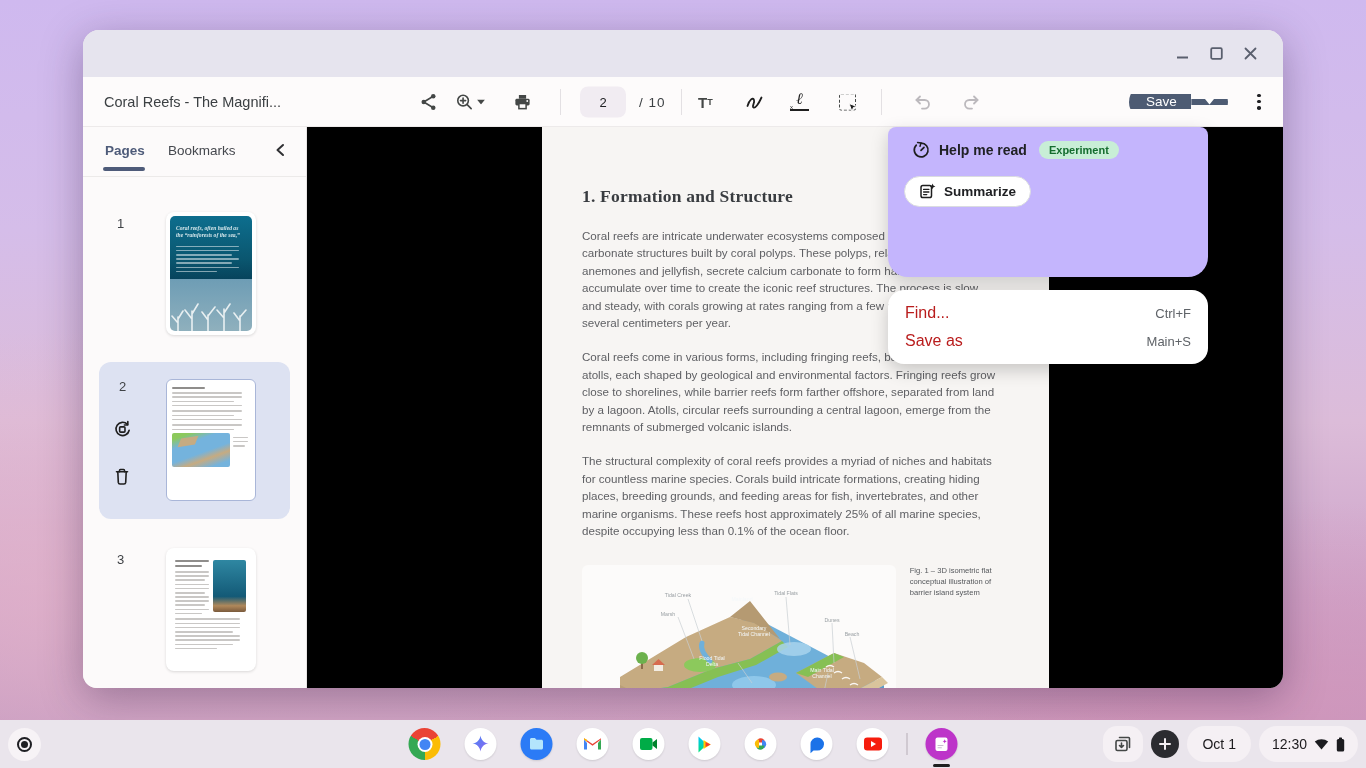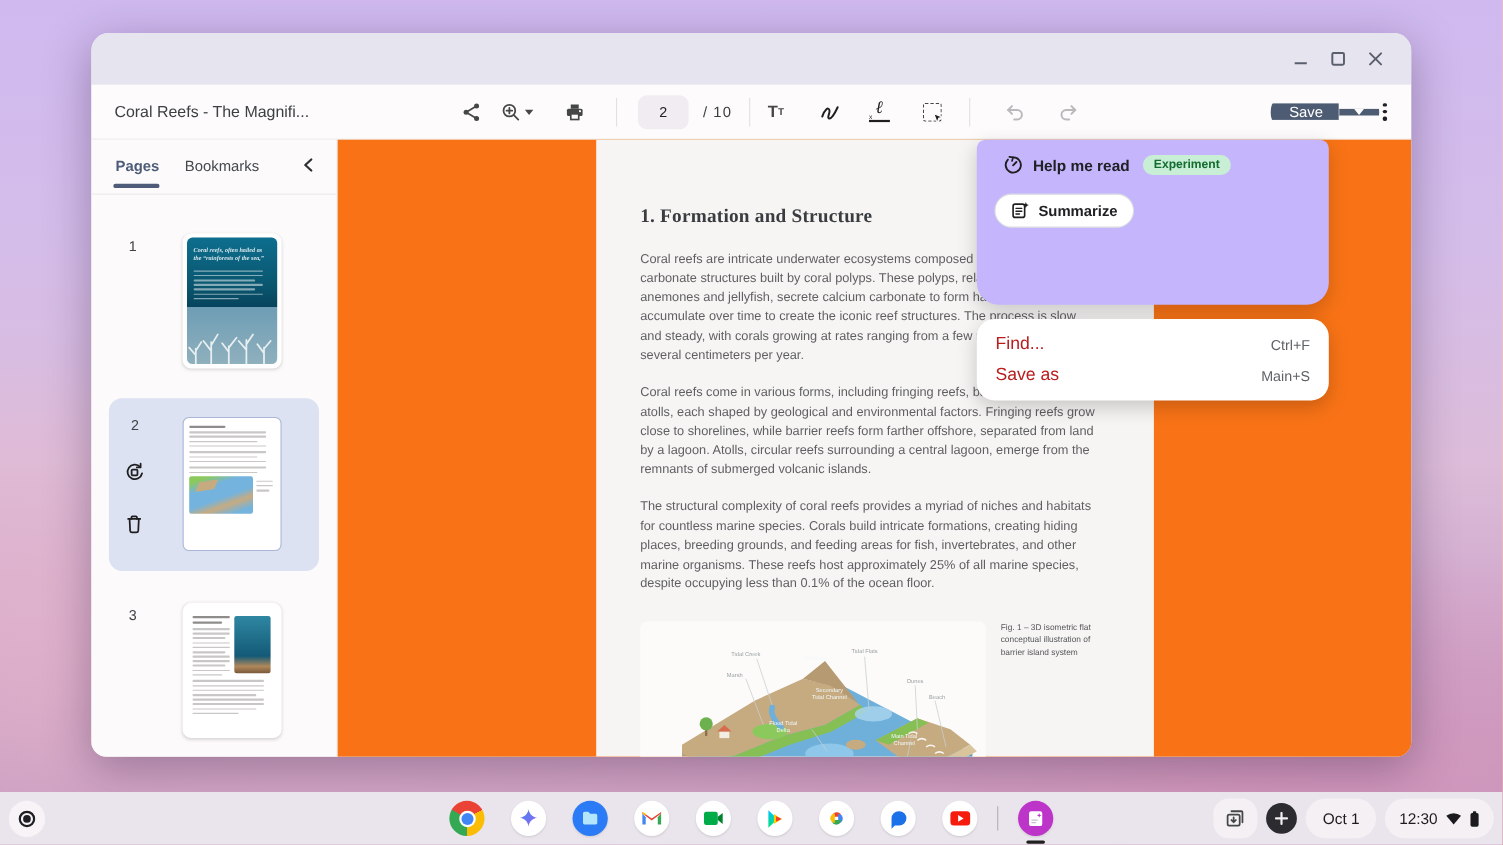--- a/index.html
+++ b/index.html
@@ -25,21 +25,21 @@
   .toolbar { position:relative; height:50px; background:#fdfbfb; border-bottom:1px solid #edeaea; }
   .tb { position:absolute; top:50%; transform:translateY(-50%); display:flex;
     align-items:center; color:#444746; }
   .doc-title { left:21px; font-size:14.5px; color:#3c4043; }
   .tb-sep { width:1px; height:26px; background:#e3e0e3; }
   .page-box { left:497px; width:46px; height:31px; background:#f1ecf2; border-radius:8px;
     justify-content:center; font-size:13px; color:#202124; }
   .page-total { left:556px; font-size:13.5px; color:#3c4043; letter-spacing:1px; }
   .icon-btn { justify-content:center; }
   .disabled { color:#bcb9bd; }
-  .save-split { left:1072px; height:36px; border-radius:18px; overflow:hidden; display:flex; }
+  .save-split { left:1046px; height:36px; border-radius:18px; overflow:hidden; display:flex; }
   .save-main { background:#4d5b73; color:#fff; font-size:13.5px; padding:0 14px 0 17px;
     display:flex; align-items:center; }
   .save-caret { background:#4d5b73; border-left:1px solid rgba(255,255,255,.35); width:37px;
     display:flex; align-items:center; justify-content:center; }
   .kebab { left:1168px; width:16px; flex-direction:column; gap:3px; align-items:center; }
   .kebab i { width:3.4px; height:3.4px; border-radius:50%; background:#202124; }
 
   .body-row { display:flex; height:561px;justify-content:center; }
 
   
@@ -72,21 +72,21 @@
 
   .mini-fig { width:58px; height:34px; margin-top:3px; border-radius:2px; position:relative;
     background:linear-gradient(160deg,#8cc95c 12%,#74b3dd 30%,#74b3dd 55%,#c6ab81 70%,#74b3dd 88%);
     overflow:hidden; }
   .mini-fig:after { content:""; position:absolute; left:8px; top:4px; width:16px; height:9px;
     background:#c6ab81; transform:skew(-30deg) rotate(-10deg); }
   .photo3 { position:absolute; right:6px; top:8px; width:33px; height:52px; border-radius:2px;
     background:linear-gradient(180deg,#2f87a2 0%,#135a77 70%,#b0885a 88%,#7a5a3c 100%); }
 
   
-  .main { position:relative; flex:1; background:#f97316; overflow:hidden; }
+  .main { position:relative; flex:1; background:#000000; overflow:hidden; }
   .page { position:absolute; left:235px; top:0; width:507px; height:100%; background:#f7f5f3; }
   .page-content { padding:59px 55px 0 40px; }
   .doc-h { font-family:"Liberation Serif","DejaVu Serif",serif; font-size:17.5px;
     font-weight:bold; color:#393c40; letter-spacing:.2px; }
   .doc-p { width:414px; margin-top:17px; font-size:11.6px; line-height:17.4px; color:#5e5f63; }
   .doc-p:first-of-type { margin-top:20px; }
   .fig-row { display:flex; margin-top:25px; }
   .figure { position:relative; width:335px; height:200px; background:#fcfbfa; border-radius:6px;
     overflow:hidden; }
   .fig-label { position:absolute; font-size:5.2px; line-height:6px; color:#9aa0a4;

